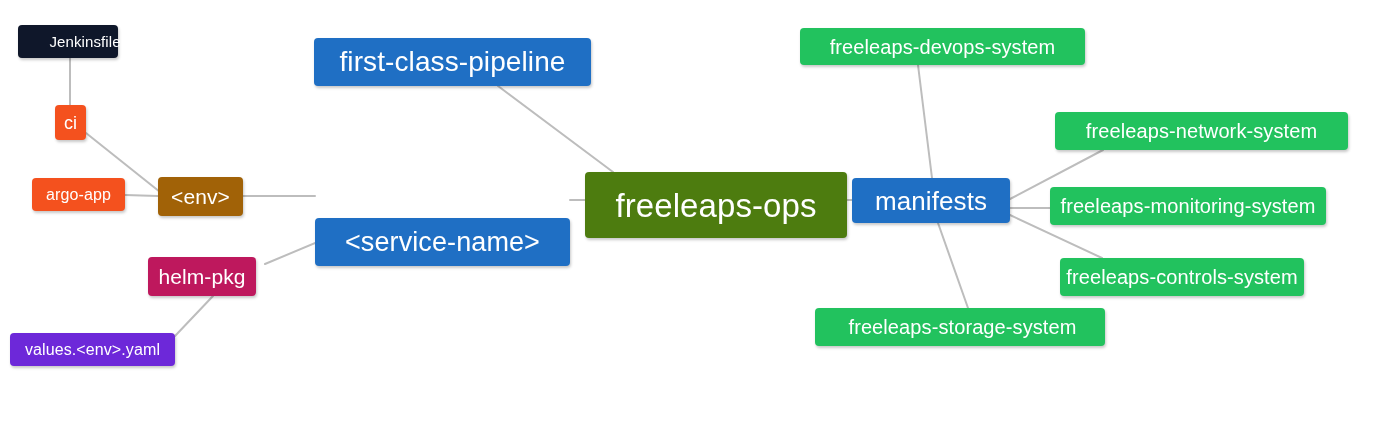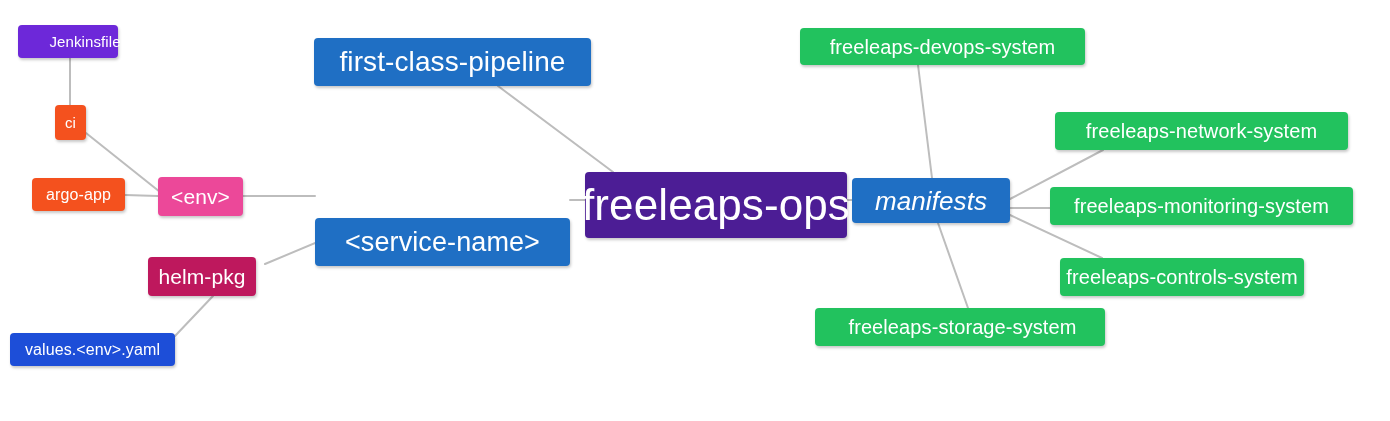--- a/index.html
+++ b/index.html
@@ -64,57 +64,57 @@
       <line x1="498" y1="86" x2="613" y2="172" stroke="#bdbdbd" stroke-width="2" stroke-linecap="round"></line>
       <line x1="570" y1="200" x2="585" y2="200" stroke="#bdbdbd" stroke-width="2" stroke-linecap="round"></line>
       <line x1="847" y1="200" x2="852" y2="200" stroke="#bdbdbd" stroke-width="2" stroke-linecap="round"></line>
       <line x1="932" y1="178" x2="918" y2="65" stroke="#bdbdbd" stroke-width="2" stroke-linecap="round"></line>
       <line x1="1010" y1="199" x2="1103" y2="150" stroke="#bdbdbd" stroke-width="2" stroke-linecap="round"></line>
       <line x1="1010" y1="208" x2="1050" y2="208" stroke="#bdbdbd" stroke-width="2" stroke-linecap="round"></line>
       <line x1="1010" y1="215" x2="1102" y2="258" stroke="#bdbdbd" stroke-width="2" stroke-linecap="round"></line>
       <line x1="938" y1="223" x2="968" y2="308" stroke="#bdbdbd" stroke-width="2" stroke-linecap="round"></line>
     </svg>
   <div id="node-layer">
-      <div class="mm-node" style="left: 18px; top: 25px; width: 100px; height: 33px; background: #6d28d9; font-size: 15px; padding-left: 44px;">
+      <div class="mm-node" style="left: 18px; top: 25px; width: 100px; height: 33px; background: #0f172a; font-size: 15px; padding-left: 44px;">
         <span class="mm-node-label">Jenkinsfile</span>
       </div>
-      <div class="mm-node" style="left: 55px; top: 105px; width: 31px; height: 35px; background: rgb(244, 81, 30); font-size: 15px;">
+      <div class="mm-node" style="left: 55px; top: 105px; width: 31px; height: 35px; background: rgb(244, 81, 30); font-size: 18px;">
         <span class="mm-node-label">ci</span>
       </div>
       <div class="mm-node" style="left: 32px; top: 178px; width: 93px; height: 33px; background: rgb(244, 81, 30); font-size: 16px;">
         <span class="mm-node-label">argo-app</span>
       </div>
-      <div class="mm-node" style="left: 158px; top: 177px; width: 85px; height: 39px; background: #ec4899; font-size: 21px;">
+      <div class="mm-node" style="left: 158px; top: 177px; width: 85px; height: 39px; background: #a16207; font-size: 21px;">
         <span class="mm-node-label">&lt;env&gt;</span>
       </div>
       <div class="mm-node" style="left: 148px; top: 257px; width: 108px; height: 39px; background: #be185d; font-size: 21px;">
         <span class="mm-node-label">helm-pkg</span>
       </div>
-      <div class="mm-node" style="left: 10px; top: 333px; width: 165px; height: 33px; background: #1d4ed8; font-size: 16px; justify-content: center;">
+      <div class="mm-node" style="left: 10px; top: 333px; width: 165px; height: 33px; background: #6d28d9; font-size: 16px; justify-content: center;">
         <span class="mm-node-label">values.&lt;env&gt;.yaml</span>
       </div>
       <div class="mm-node" style="left: 314px; top: 38px; width: 277px; height: 48px; background: rgb(31, 111, 196); font-size: 28px;">
         <span class="mm-node-label">first-class-pipeline</span>
       </div>
       <div class="mm-node" style="left: 315px; top: 172px; width: 255px; height: 48px; background: rgb(31, 111, 196); font-size: 27px; margin-top: 46px;">
         <span class="mm-node-label">&lt;service-name&gt;</span>
       </div>
-      <div class="mm-node" style="left: 585px; top: 172px; width: 262px; height: 66px; background: #4c1d95; font-size: 44px;">
+      <div class="mm-node" style="left: 585px; top: 172px; width: 262px; height: 66px; background: #4d7c0f; font-size: 33px;">
         <span class="mm-node-label">freeleaps-ops</span>
       </div>
-      <div class="mm-node" style="left: 852px; top: 178px; width: 158px; height: 45px; background: rgb(31, 111, 196); font-size: 26px; font-style: italic;">
+      <div class="mm-node" style="left: 852px; top: 178px; width: 158px; height: 45px; background: rgb(31, 111, 196); font-size: 26px;">
         <span class="mm-node-label">manifests</span>
       </div>
       <div class="mm-node" style="left: 800px; top: 28px; width: 285px; height: 37px; background: rgb(34, 194, 94); font-size: 20px;">
         <span class="mm-node-label">freeleaps-devops-system</span>
       </div>
       <div class="mm-node" style="left: 1055px; top: 112px; width: 293px; height: 38px; background: rgb(34, 194, 94); font-size: 20px;">
         <span class="mm-node-label">freeleaps-network-system</span>
       </div>
-      <div class="mm-node" style="left: 1050px; top: 187px; width: 303px; height: 38px; background: rgb(34, 194, 94); font-size: 20px;">
+      <div class="mm-node" style="left: 1050px; top: 187px; width: 276px; height: 38px; background: rgb(34, 194, 94); font-size: 20px;">
         <span class="mm-node-label">freeleaps-monitoring-system</span>
       </div>
       <div class="mm-node" style="left: 1060px; top: 258px; width: 244px; height: 38px; background: rgb(34, 194, 94); font-size: 20px;">
         <span class="mm-node-label">freeleaps-controls-system</span>
       </div>
       <div class="mm-node" style="left: 815px; top: 308px; width: 290px; height: 38px; background: rgb(34, 194, 94); font-size: 20px; padding-left: 15px;">
         <span class="mm-node-label">freeleaps-storage-system</span>
       </div>
     </div>
 </div>

